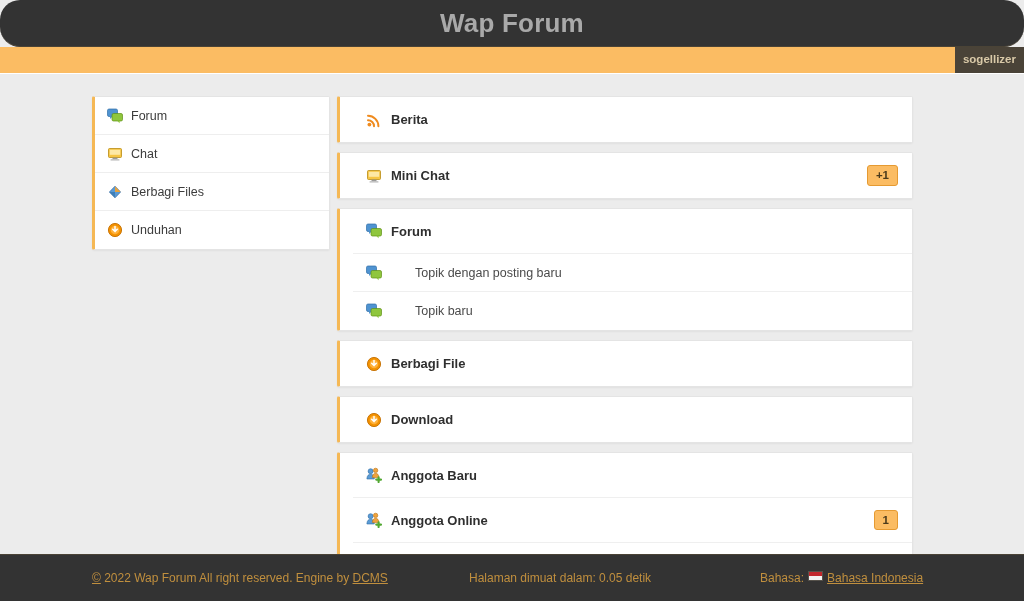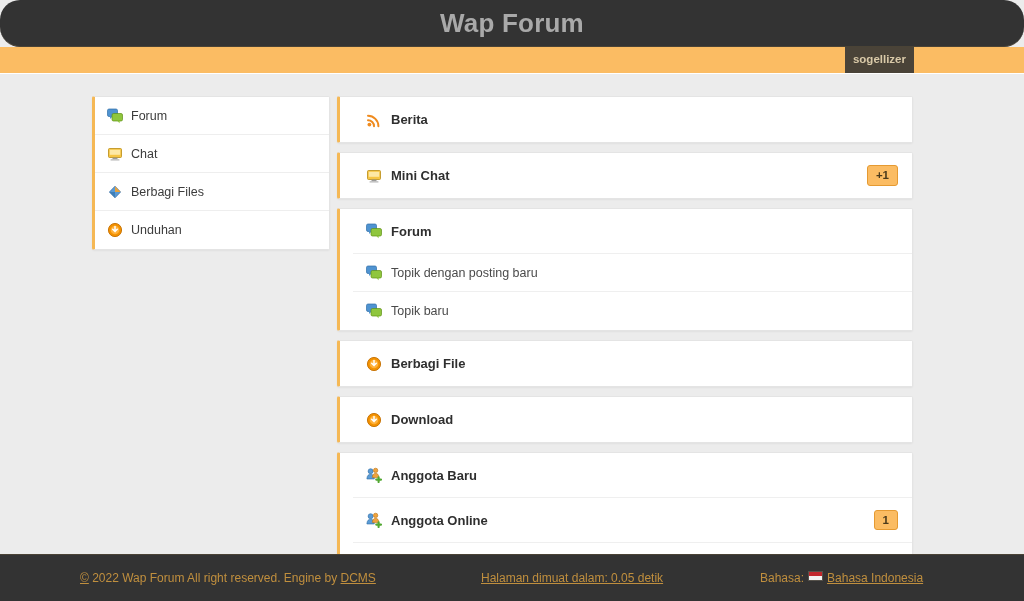--- a/index.html
+++ b/index.html
@@ -38,21 +38,20 @@
   }
 
   
   .nav-strip {
     height: 27px;
     background: #fbbc63;
     position: relative;
     display: flex;
     align-items: stretch;
     justify-content: flex-end;
-    padding-right: 110px;
     border-bottom: 1px solid #ffffff;
   }
   .user-badge {
     background: #4a4338;
     color: #d9c9a8;
     font-size: 11.5px;
     font-weight: bold;
     display: flex;
     align-items: center;
     padding: 0 8px;
@@ -126,21 +125,21 @@
     margin-left: 13px;
   }
   .row:last-child { border-bottom: none; }
   .row .label {
     margin-left: 9px;
     font-size: 13px;
     font-weight: bold;
     color: #2f2f2f;
     flex: 1 1 auto;
   }
-  .row.sub { height: 38px; }
+  .row.sub { height: 38px; gap: 24px; }
   .row.sub .label {
     font-weight: normal;
     font-size: 12.5px;
     color: #4a4a4a;
   }
 
   .count-badge {
     background: #fbbc63;
     border: 1px solid #e59a32;
     color: #4a3a1c;
@@ -168,22 +167,22 @@
     left: 0; right: 0; bottom: 0;
     height: 47px;
     background: #333333;
     border-top: 1px solid #4a4336;
     display: flex;
     align-items: center;
     font-size: 12px;
     color: #c08f3e;
   }
   .foot-seg { position: absolute; white-space: nowrap; }
-  .foot-copy { left: 80px; }
-  .foot-load { left: 481px; text-decoration: underline; }
+  .foot-copy { left: 92px; }
+  .foot-load { left: 469px; }
   .foot-lang { left: 760px; display: flex; align-items: flex-start; gap: 4px; }
   .foot-link {
     color: #c08f3e;
     text-decoration: underline;
     cursor: pointer;
   }
   .copy-mark { text-decoration: underline; cursor: pointer; }
   .flag-id {
     width: 15px; height: 10px;
     display: inline-block;

